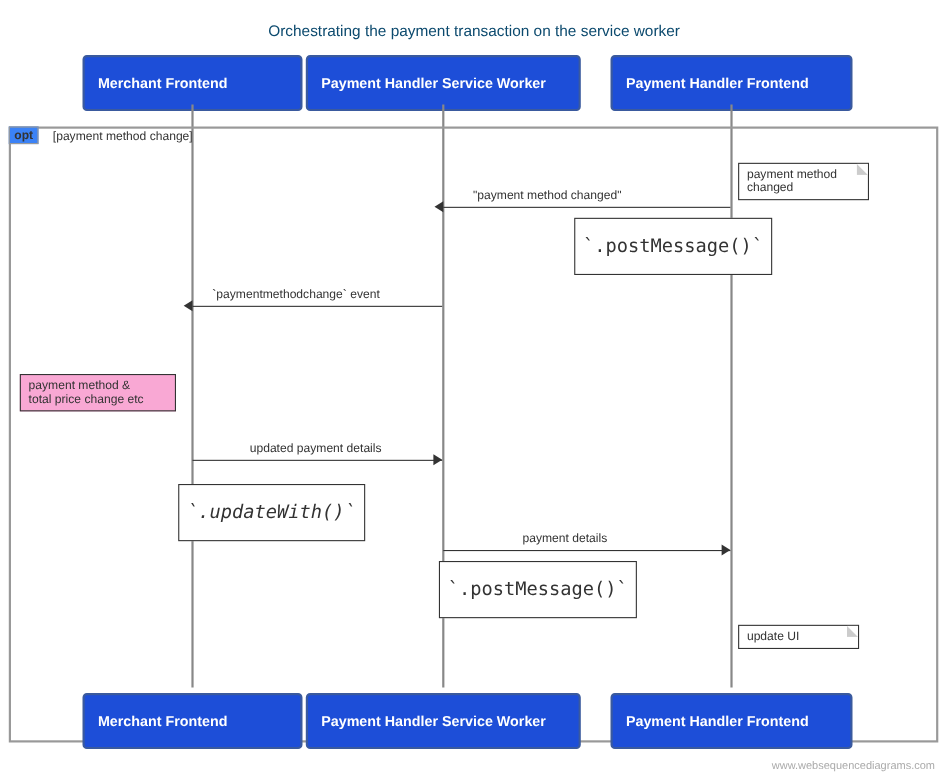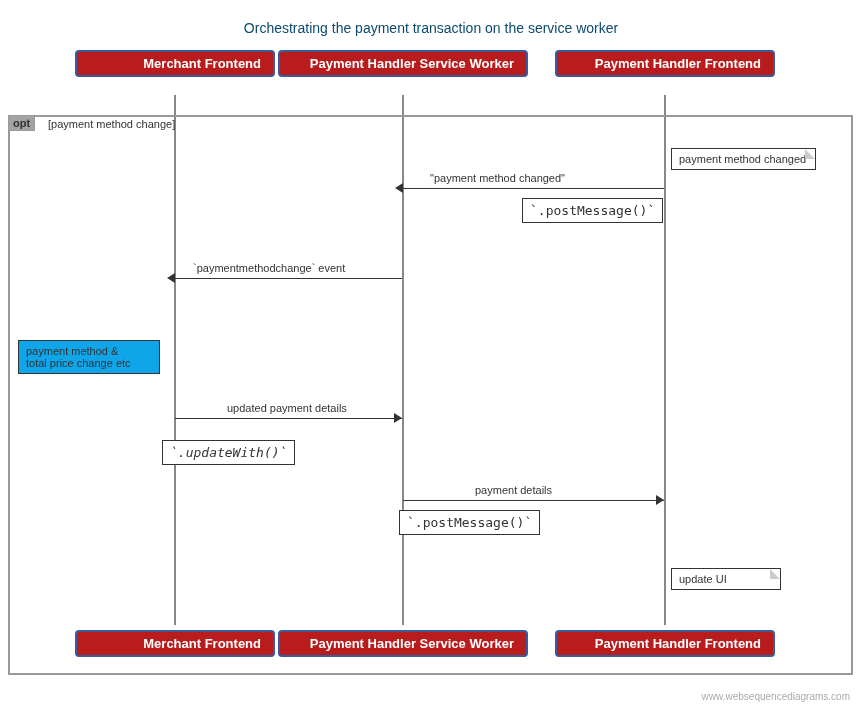--- a/index.html
+++ b/index.html
@@ -22,27 +22,27 @@
       font-size: 14px;
       color: #0c4a6e;
       padding-top: 10px;
       position: absolute;
       width: 100%;
       top: 10px;
     }
     
     .actor-box {
       position: absolute;
-      background: #b91c1c;
+      background: #1d4ed8;
       color: #fff;
       font-weight: bold;
       font-size: 13px;
       border-radius: 4px;
-      text-align: right;
-      padding: 4px 12px;
+      text-align: left;
+      padding: 16px 12px;
       border: 2px solid #3a5a9e;
     }
     
     .lifeline {
       position: absolute;
       width: 2px;
       background: #888;
       top: 95px;
       bottom: 85px;
     }
@@ -50,21 +50,21 @@
     .opt-box {
       position: absolute;
       border: 2px solid #999;
       background: transparent;
     }
     .opt-label {
       position: absolute;
       font-size: 11px;
       font-weight: bold;
       color: #333;
-      background: #a3a3a3;
+      background: #3b82f6;
       border: 1px solid #999;
       padding: 1px 4px;
     }
     .opt-condition {
       position: absolute;
       font-size: 11px;
       color: #333;
     }
     
     .arrow-line {
@@ -92,29 +92,29 @@
     .arrow-label {
       position: absolute;
       font-size: 11px;
       color: #333;
     }
     
     .method-box {
       position: absolute;
       border: 1px solid #333;
       background: #fff;
-      font-size: 13px;
+      font-size: 17px;
       font-family: monospace;
-      padding: 4px 7px;
+      padding: 15px 7px;
       color: #333;
     }
     .note-box {
       position: absolute;
       border: 1px solid #333;
-      background: #0ea5e9;
+      background: #f9a8d4;
       font-size: 11px;
       padding: 4px 7px;
       color: #333;
     }
     .note-box-folded {
       position: absolute;
       background: #fff;
       border: 1px solid #333;
       font-size: 11px;
       padding: 4px 7px 4px 7px;
@@ -175,21 +175,21 @@
   <div class="arrowhead-right" style="left:394px; top:413px;"></div>
 
   <div class="method-box" style="left:162px; top:440px;font-style:italic;">`.updateWith()`</div>
 
   <div class="arrow-label" style="left:475px; top:484px;">payment details</div>
   <div class="arrow-line" style="left:403px; top:500px; width:261px;"></div>
   <div class="arrowhead-right" style="left:656px; top:495px;"></div>
 
   <div class="method-box" style="left:399px; top:510px;">`.postMessage()`</div>
 
-  <div class="note-box-folded" style="left:671px; top:148px; width:145px;">
+  <div class="note-box-folded" style="left:671px; top:148px; width:119px;">
     <span>payment method changed</span>
   </div>
 
   <div class="note-box-folded" style="left:671px; top:568px; width:110px;">
     <span>update UI</span>
   </div>
 
   <div class="actor-box" style="left:75px; top:630px; width:200px;">Merchant Frontend</div>
   <div class="actor-box" style="left:278px; top:630px; width:250px;">Payment Handler Service Worker</div>
   <div class="actor-box" style="left:555px; top:630px; width:220px;">Payment Handler Frontend</div>

